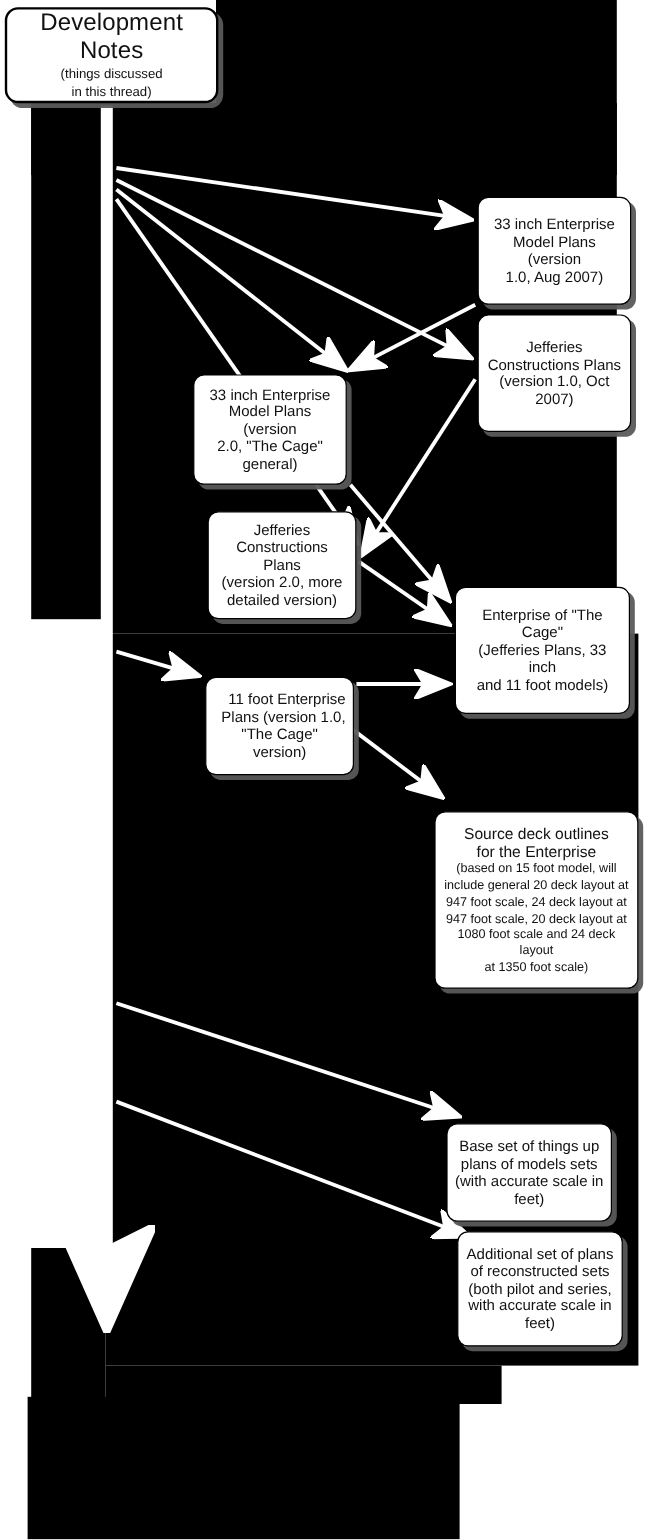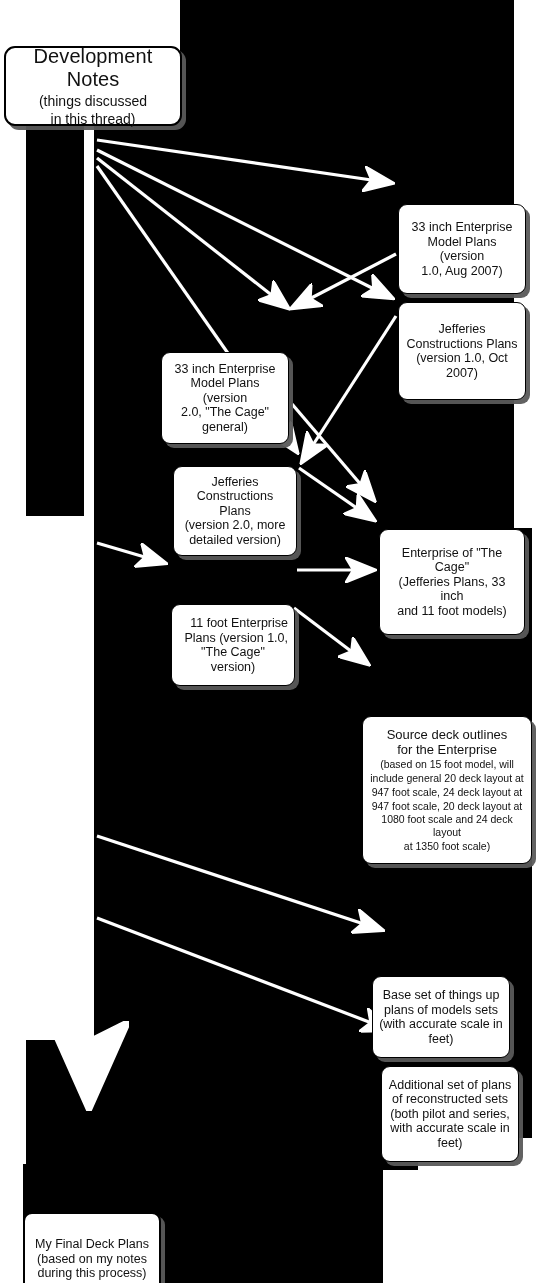--- a/index.html
+++ b/index.html
@@ -38,36 +38,35 @@
     border-radius: 9px;
     box-shadow: 4px 4px 0 0 rgba(90,90,90,0.95);
     display: flex;
     flex-direction: column;
     align-items: center;
     justify-content: center;
     text-align: center;
     color: #111111;
     padding: 8px 6px;
     line-height: 1.16;
-    margin-top: 40px;
   }
   .node .title {
     display: block;
   }
   .node .sub {
     display: block;
   }
   
   #node-root {
     left: 4px; top: 6px; width: 178px; height: 80px;
     border-width: 2px;
     border-radius: 11px;
   }
   #node-root .title { font-size: 20px; letter-spacing: .1px; }
-  #node-root .sub { font-size: 14px; margin-top: 2px; }
+  #node-root .sub { font-size: 11px; margin-top: 2px; }
 
   #node-33inch-v1  { left: 398px; top: 164px; width: 128px; height: 90px; font-size: 12.5px; }
   #node-jeff-v1    { left: 398px; top: 262px; width: 128px; height: 98px; font-size: 12.5px; }
   #node-33inch-v2  { left: 161px; top: 312px; width: 128px; height: 92px; font-size: 12.5px; }
   #node-jeff-v2    { left: 173px; top: 426px; width: 124px; height: 90px; font-size: 12.5px; }
   #node-11foot-v1  { left: 171px; top: 564px; width: 124px; height: 82px; font-size: 12.5px; align-items: flex-end; }
   #node-cage       { left: 379px; top: 489px; width: 146px; height: 106px; font-size: 12.5px; }
   #node-source     { left: 362px; top: 676px; width: 170px; height: 148px; font-size: 12.5px; }
   #node-source .title { font-size: 13px; }
   #node-source .sub  { font-size: 10.5px; margin-top: 1px; line-height: 1.22; }
@@ -196,19 +195,14 @@
   </div>
 
   <div class="node" id="node-additional">
     <span>Additional set of plans</span>
     <span>of reconstructed sets</span>
     <span>(both pilot and series,</span>
     <span>with accurate scale in</span>
     <span>feet)</span>
   </div>
 
-  <div class="node" id="node-final">
-    <span>My Final Deck Plans</span>
-    <span>(based on my notes</span>
-    <span>during this process)</span>
-  </div>
 
 </div>
 
 </body></html>

